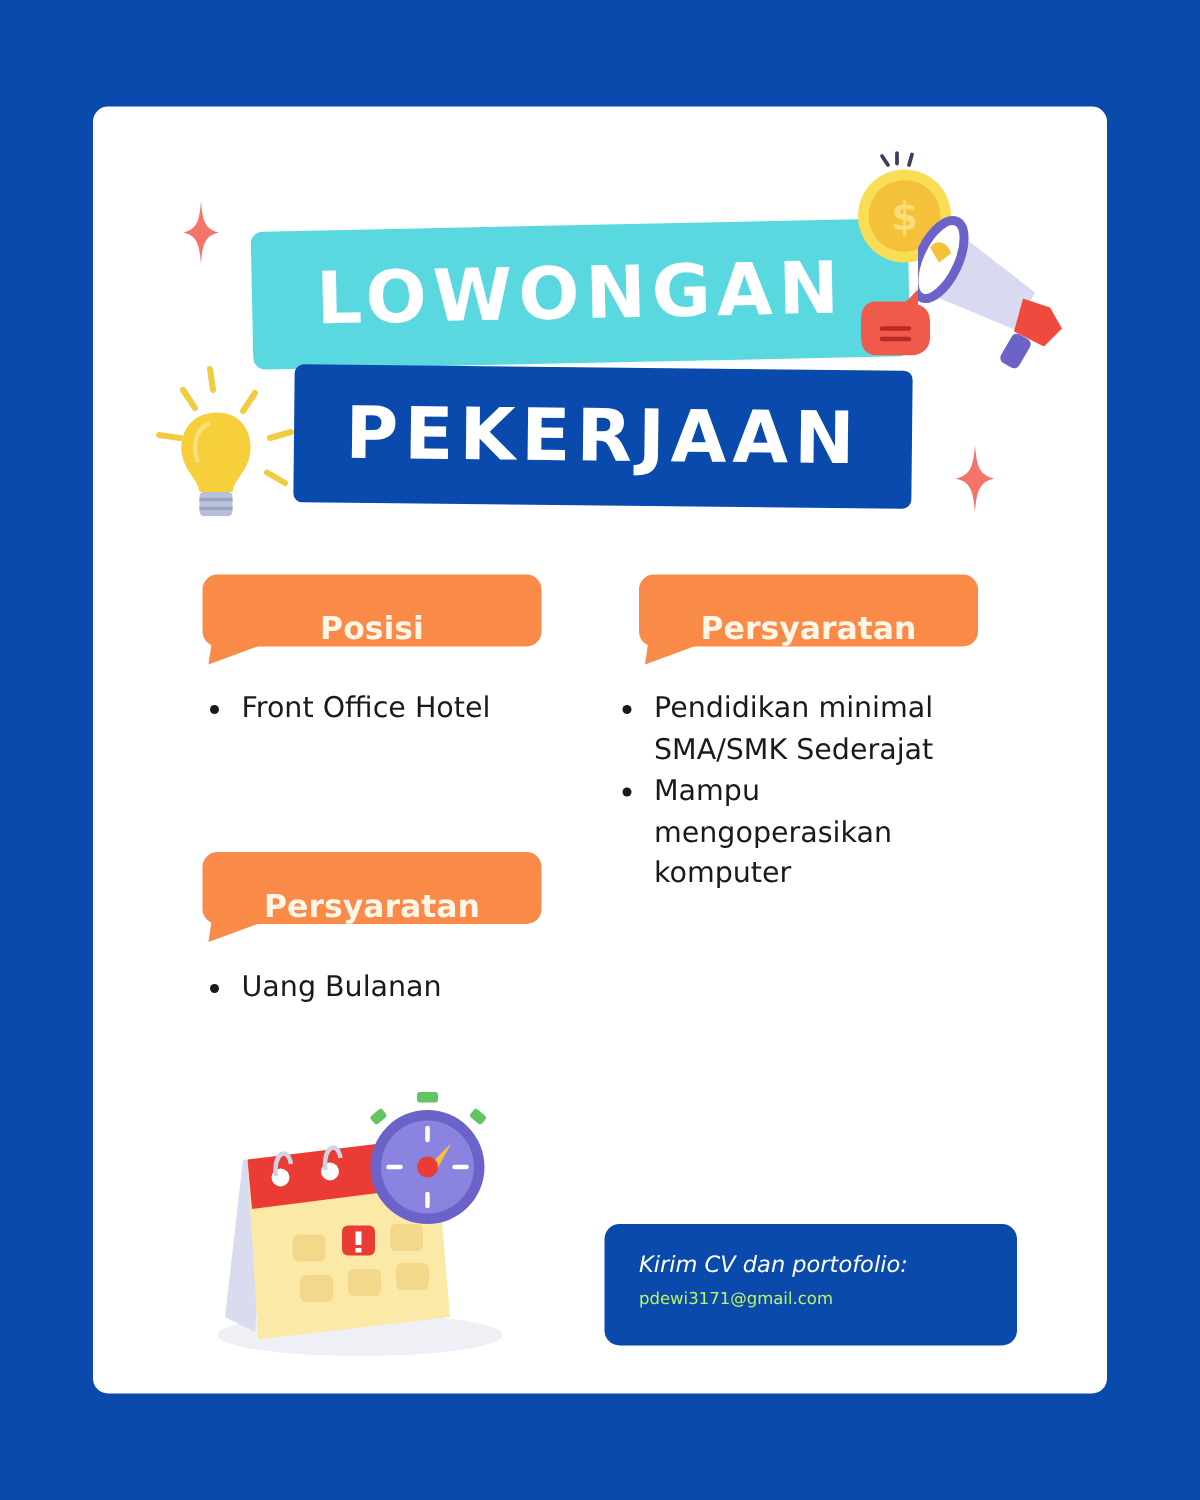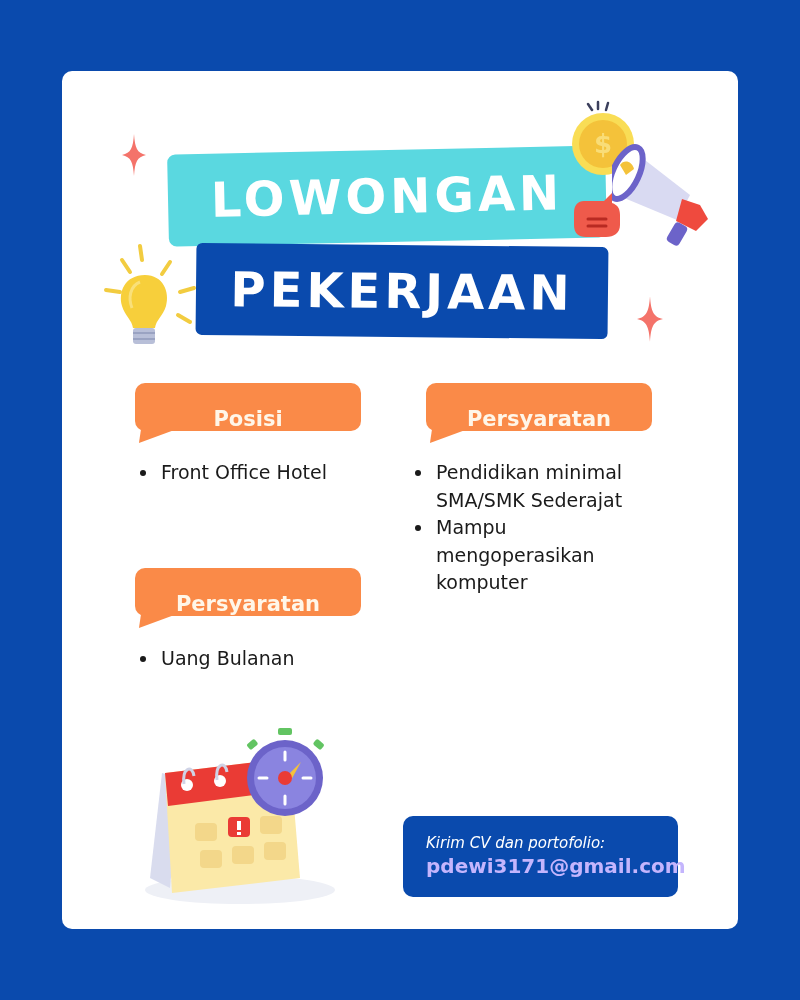--- a/index.html
+++ b/index.html
@@ -15,21 +15,21 @@
   .bubble { position: absolute; width: 226px; height: 48px; background: #fa8a48; border-radius: 10px; display:flex; align-items:flex-end; justify-content:center; }
   .bubble::after { content: ""; position: absolute; left: 2px; bottom: -12px; width: 0; height: 0; border-left: 6px solid transparent; border-right: 30px solid transparent; border-top: 14px solid #fa8a48; transform: skewX(-30deg); }
   .bubble-label { color: #fff6e8; font-weight: bold; font-size: 21px; font-family: "DejaVu Sans", sans-serif; }
 
   .list { position: absolute; list-style: none; color: #1a1a1a; font-size: 19px; line-height: 27.5px; font-family: "DejaVu Sans", sans-serif; }
   .list li { position: relative; padding-left: 24px; }
   .list li::before { content: ""; position: absolute; left: 3px; top: 11px; width: 6px; height: 6px; border-radius: 50%; background: #1a1a1a; }
 
   .contact { position: absolute; left: 403px; top: 784px; width: 275px; height: 81px; background: #0a4aad; border-radius: 10px; padding: 16px 0 0 23px; margin-top: 32px; }
   .contact-label { color: #ffffff; font-style: italic; font-size: 15px; line-height: 22px; }
-  .contact-email { color: #c4b5fd; font-weight: bold; font-size: 20px; line-height: 24px; }
+  .contact-email { color: #bef264; font-weight: normal; font-size: 11px; line-height: 24px; }
 </style>
 </head>
 <body>
 
 <div class="card"></div>
 
 <svg class="abs" style="left:122px;top:134px" width="24" height="42" viewBox="0 0 24 42">
   <path d="M12 0 C13 14 15 19 24 21 C15 23 13 28 12 42 C11 28 9 23 0 21 C9 19 11 14 12 0Z" fill="#f4736a"></path>
 </svg>
 <svg class="abs" style="left:637px;top:296px" width="26" height="46" viewBox="0 0 24 42">

